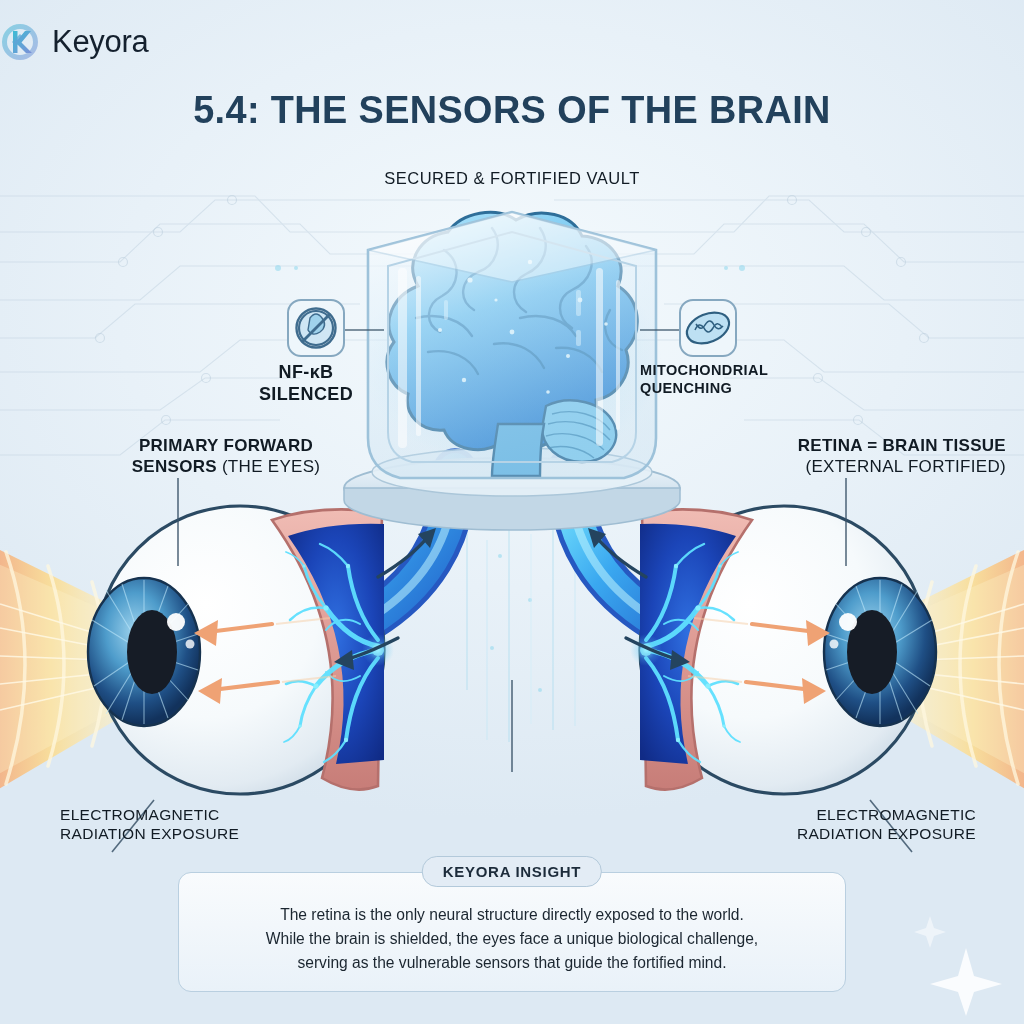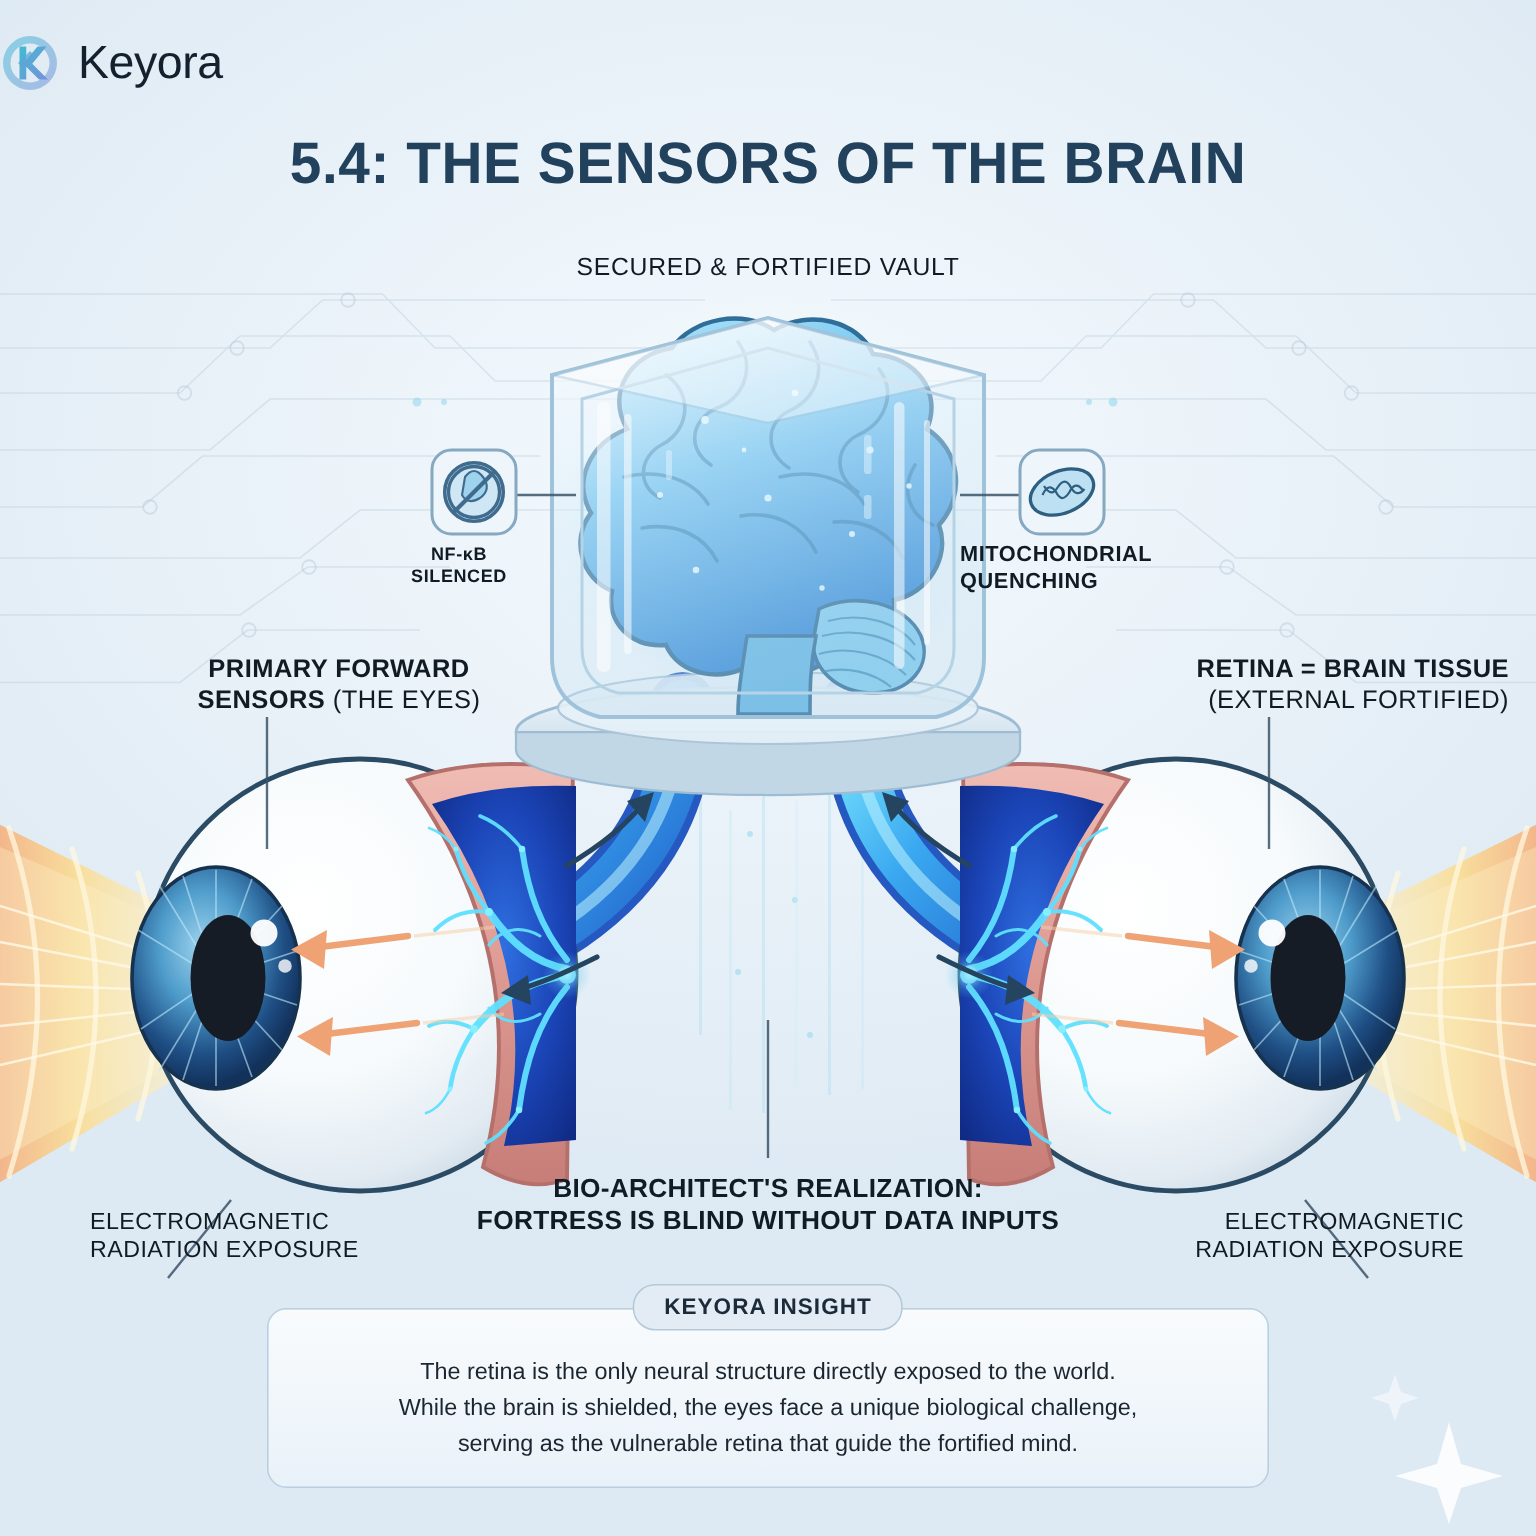--- a/index.html
+++ b/index.html
@@ -37,21 +37,21 @@
     font-family:"Liberation Sans", sans-serif;
     transform:scaleX(0.97); transform-origin:50% 50%;
   }
 
   
   .lbl { position:absolute; z-index:35; color:#111b24; line-height:1.22; }
   .lbl .b { font-weight:700; }
   .lbl .n { font-weight:400; }
 
   #inner-sanctum { top:168px; left:0; width:1024px; text-align:center; font-size:16.5px; letter-spacing:.5px; }
-  #nfkb-label    { top:362px; left:236px; width:140px; text-align:center; font-size:12px; font-weight:700; letter-spacing:.4px; }
+  #nfkb-label    { top:362px; left:236px; width:140px; text-align:center; font-size:18px; font-weight:700; letter-spacing:.4px; }
   #mito-label    { top:362px; left:640px; width:176px; text-align:left; font-size:14.5px; font-weight:700; letter-spacing:.4px; }
   #sensors-label { top:436px; left:76px; width:300px; text-align:center; font-size:17px; letter-spacing:.3px; }
   #retina-label  { top:436px; left:726px; width:280px; text-align:right; font-size:17px; letter-spacing:.3px; }
   #realization   { top:782px; left:262px; width:500px; text-align:center; font-size:17.5px; font-weight:700; letter-spacing:.2px; }
   #emr-left      { top:806px; left:60px; width:230px; text-align:left; font-size:15.5px; letter-spacing:.3px; }
   #emr-right     { top:806px; left:736px; width:240px; text-align:right; font-size:15.5px; letter-spacing:.3px; }
 
   
   #insight-box {
     position:absolute; left:178px; top:872px; width:668px; height:120px;
@@ -556,37 +556,33 @@
   <div class="lbl" id="sensors-label">
     <div class="b">PRIMARY FORWARD</div>
     <div><span class="b">SENSORS</span><span class="n"> (THE EYES)</span></div>
   </div>
 
   <div class="lbl" id="retina-label">
     <div class="b">RETINA = BRAIN TISSUE</div>
     <div class="n">(EXTERNAL FORTIFIED)</div>
   </div>
 
-  <div class="lbl" id="realization">
-    <div>BIO-ARCHITECT'S REALIZATION:</div>
-    <div>FORTRESS IS BLIND WITHOUT DATA INPUTS</div>
-  </div>
 
   <div class="lbl" id="emr-left">
     <div>ELECTROMAGNETIC</div>
     <div>RADIATION EXPOSURE</div>
   </div>
 
   <div class="lbl" id="emr-right">
     <div>ELECTROMAGNETIC</div>
     <div>RADIATION EXPOSURE</div>
   </div>
 
   <div id="insight-box">
     <div id="insight-badge">KEYORA INSIGHT</div>
     <div id="insight-text">
       <div>The retina is the only neural structure directly exposed to the world.</div>
       <div>While the brain is shielded, the eyes face a unique biological challenge,</div>
-      <div>serving as the vulnerable retina that guide the fortified mind.</div>
+      <div>serving as the vulnerable sensors that guide the fortified mind.</div>
     </div>
   </div>
 
 </div>
 
 </body></html>

